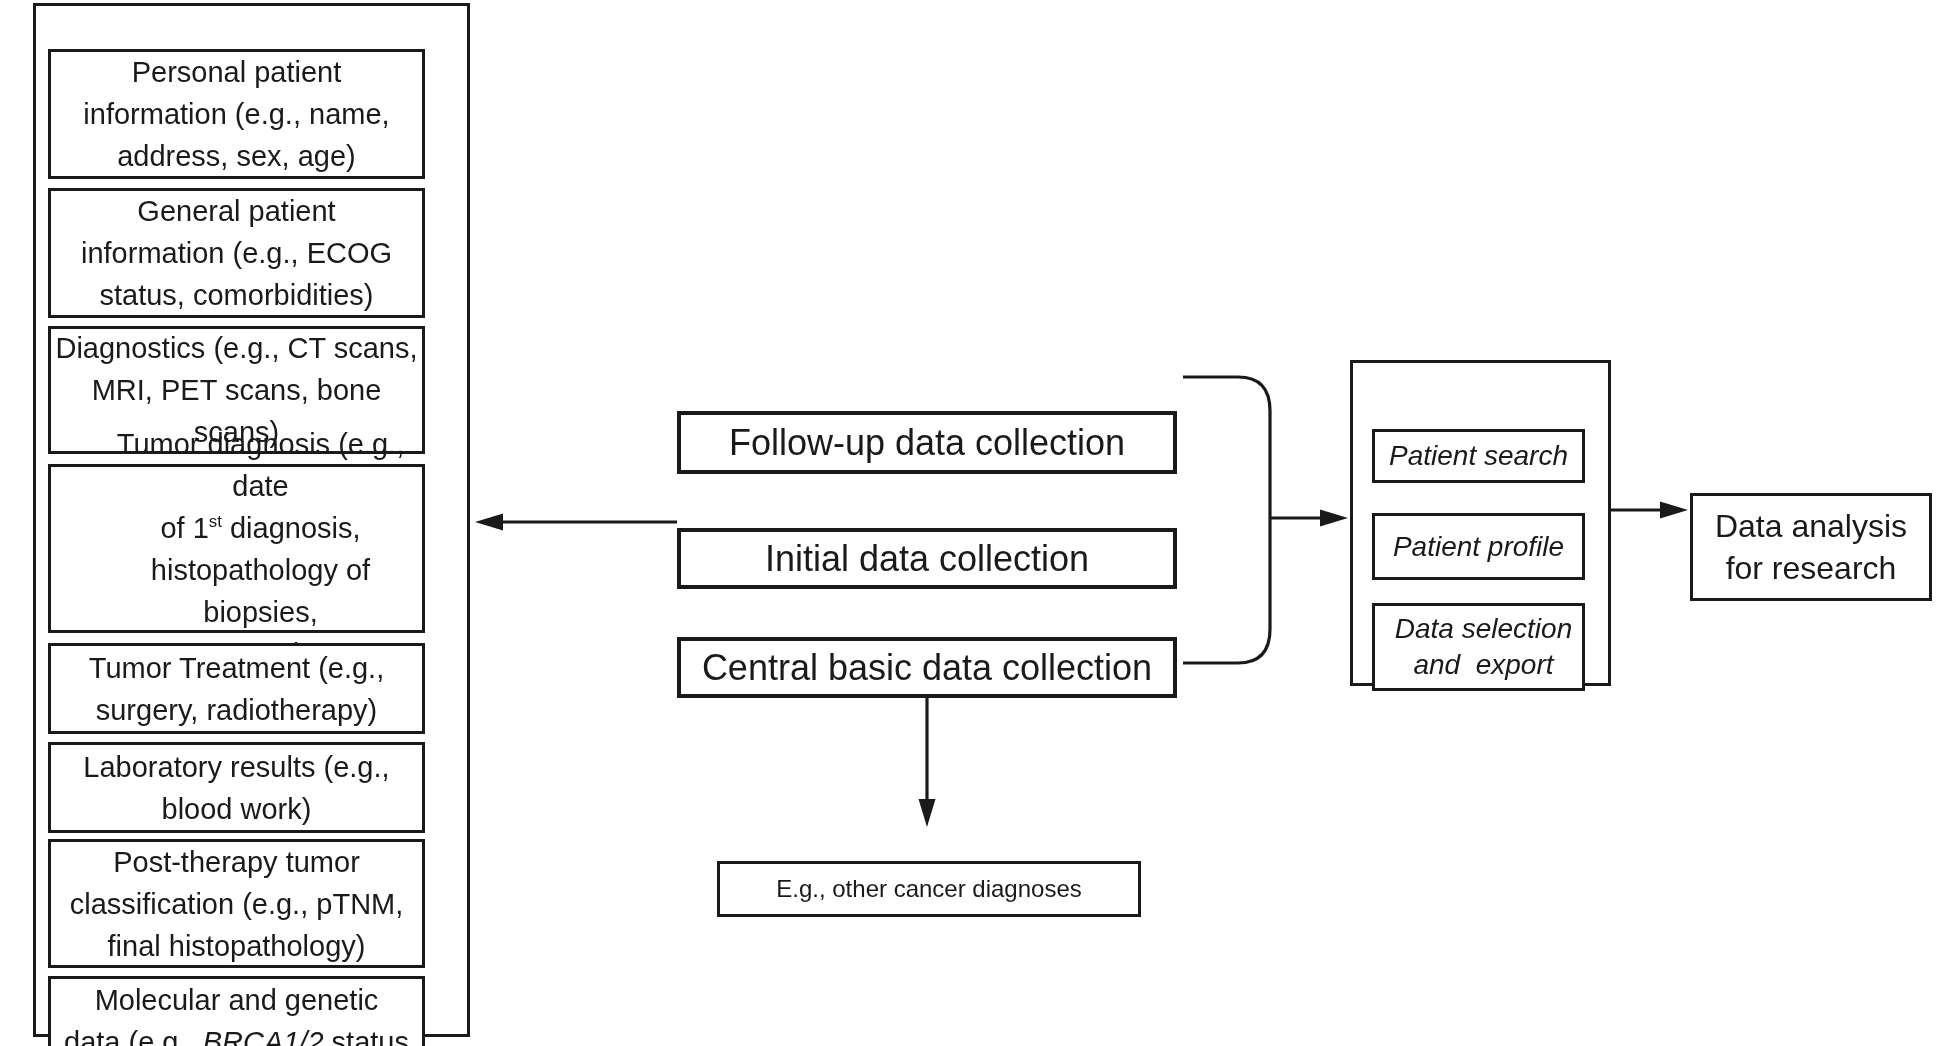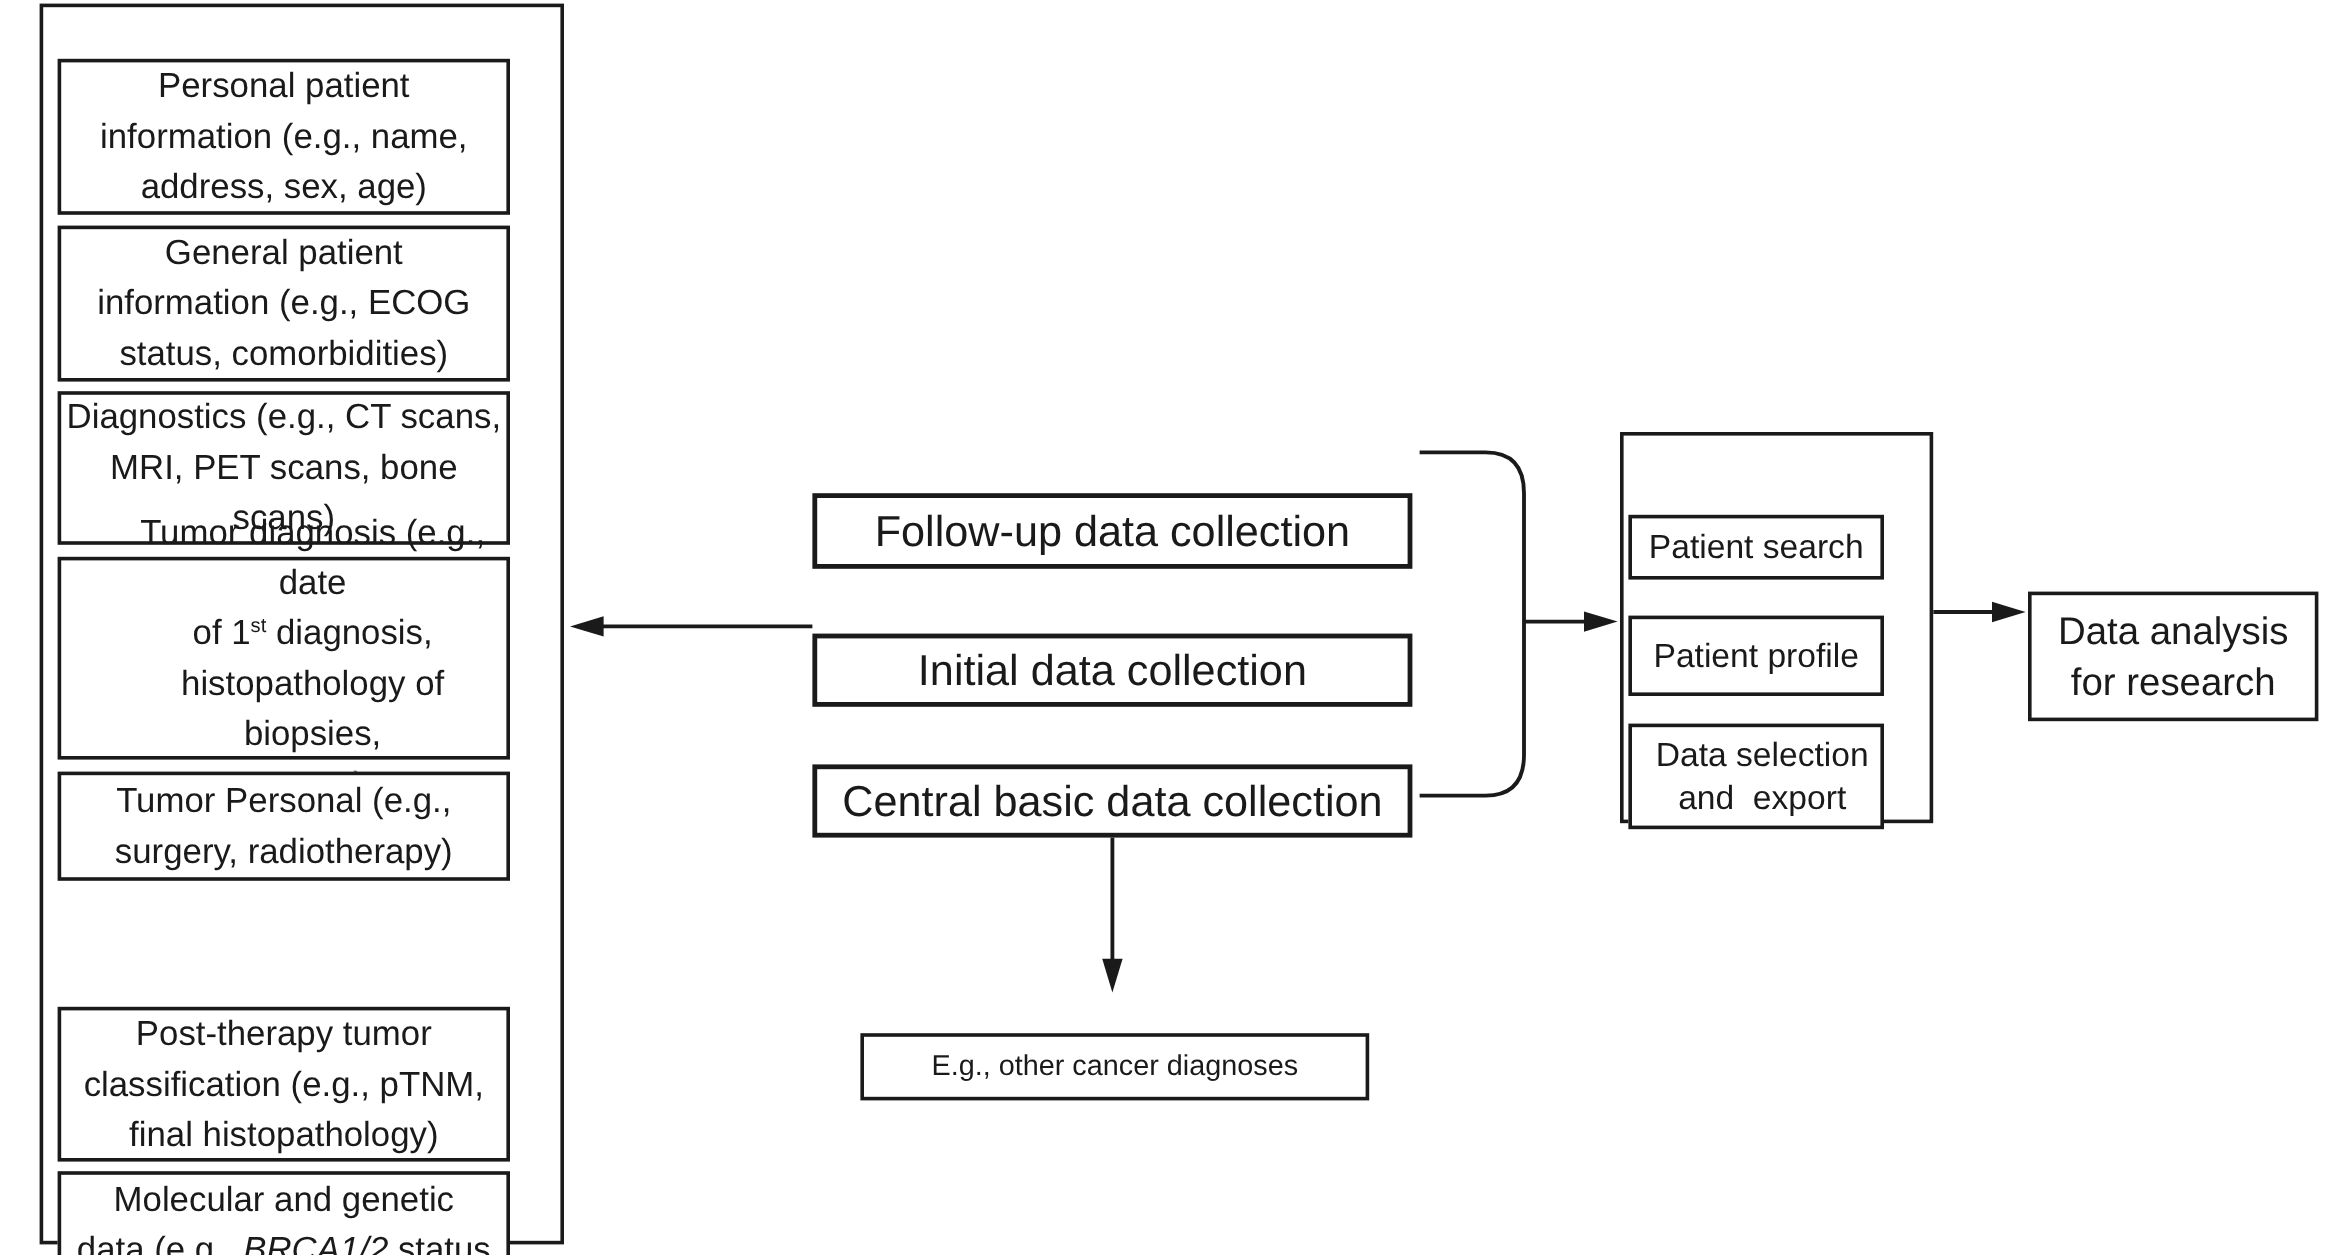--- a/index.html
+++ b/index.html
@@ -43,21 +43,21 @@
 
   
   .mid { font-size: 36px; line-height: 44px; border-width: 4px; }
   .followup { left: 677px; top: 375px; width: 500px; height: 63px; }
   .initial  { left: 677px; top: 492px; width: 500px; height: 61px; }
   .central  { left: 677px; top: 601px; width: 500px; height: 61px; }
 
   
   .portal { left: 1350px; top: 360px; width: 261px; height: 326px;
             border: 3px solid var(--ink); background: var(--bg); }
-  .portal .box { left: 4px; width: 213px; font-size: 28px; line-height: 36px; }
+  .portal .box { left: 19px; width: 213px; font-size: 28px; line-height: 36px; font-style: italic; }
   .pb1 { top: 30px;  height: 54px; }
   .pb2 { top: 114px; height: 67px; }
   .pb3 { top: 204px; height: 88px; padding-left: 10px; }
 
   
   .analysis { left: 1690px; top: 457px; width: 242px; height: 108px;
               font-size: 32px; line-height: 42px; }
 
   
   .other { left: 717px; top: 825px; width: 424px; height: 56px;
@@ -114,22 +114,26 @@
 MRI, PET scans, bone
 scans)</span>
       </div>
     <div class="box lb4">
         <span class="txt"><span>Tumor diagnosis (e.g., date
 of 1</span><sup>st</sup><span> diagnosis,
 histopathology of biopsies,
 cTNM)</span></span>
       </div>
     <div class="box lb5">
-        <span class="txt">Tumor Personal (e.g.,
+        <span class="txt">Tumor Treatment (e.g.,
 surgery, radiotherapy)</span>
+      </div>
+    <div class="box lb6">
+        <span class="txt">Laboratory results (e.g.,
+blood work)</span>
       </div>
     <div class="box lb7">
         <span class="txt">Post-therapy tumor
 classification (e.g., pTNM,
 final histopathology)</span>
       </div>
     <div class="box lb8">
         <span class="txt"><span>Molecular and genetic
 data (e.g., </span><i>BRCA1/2</i><span> status</span></span>
       </div>

